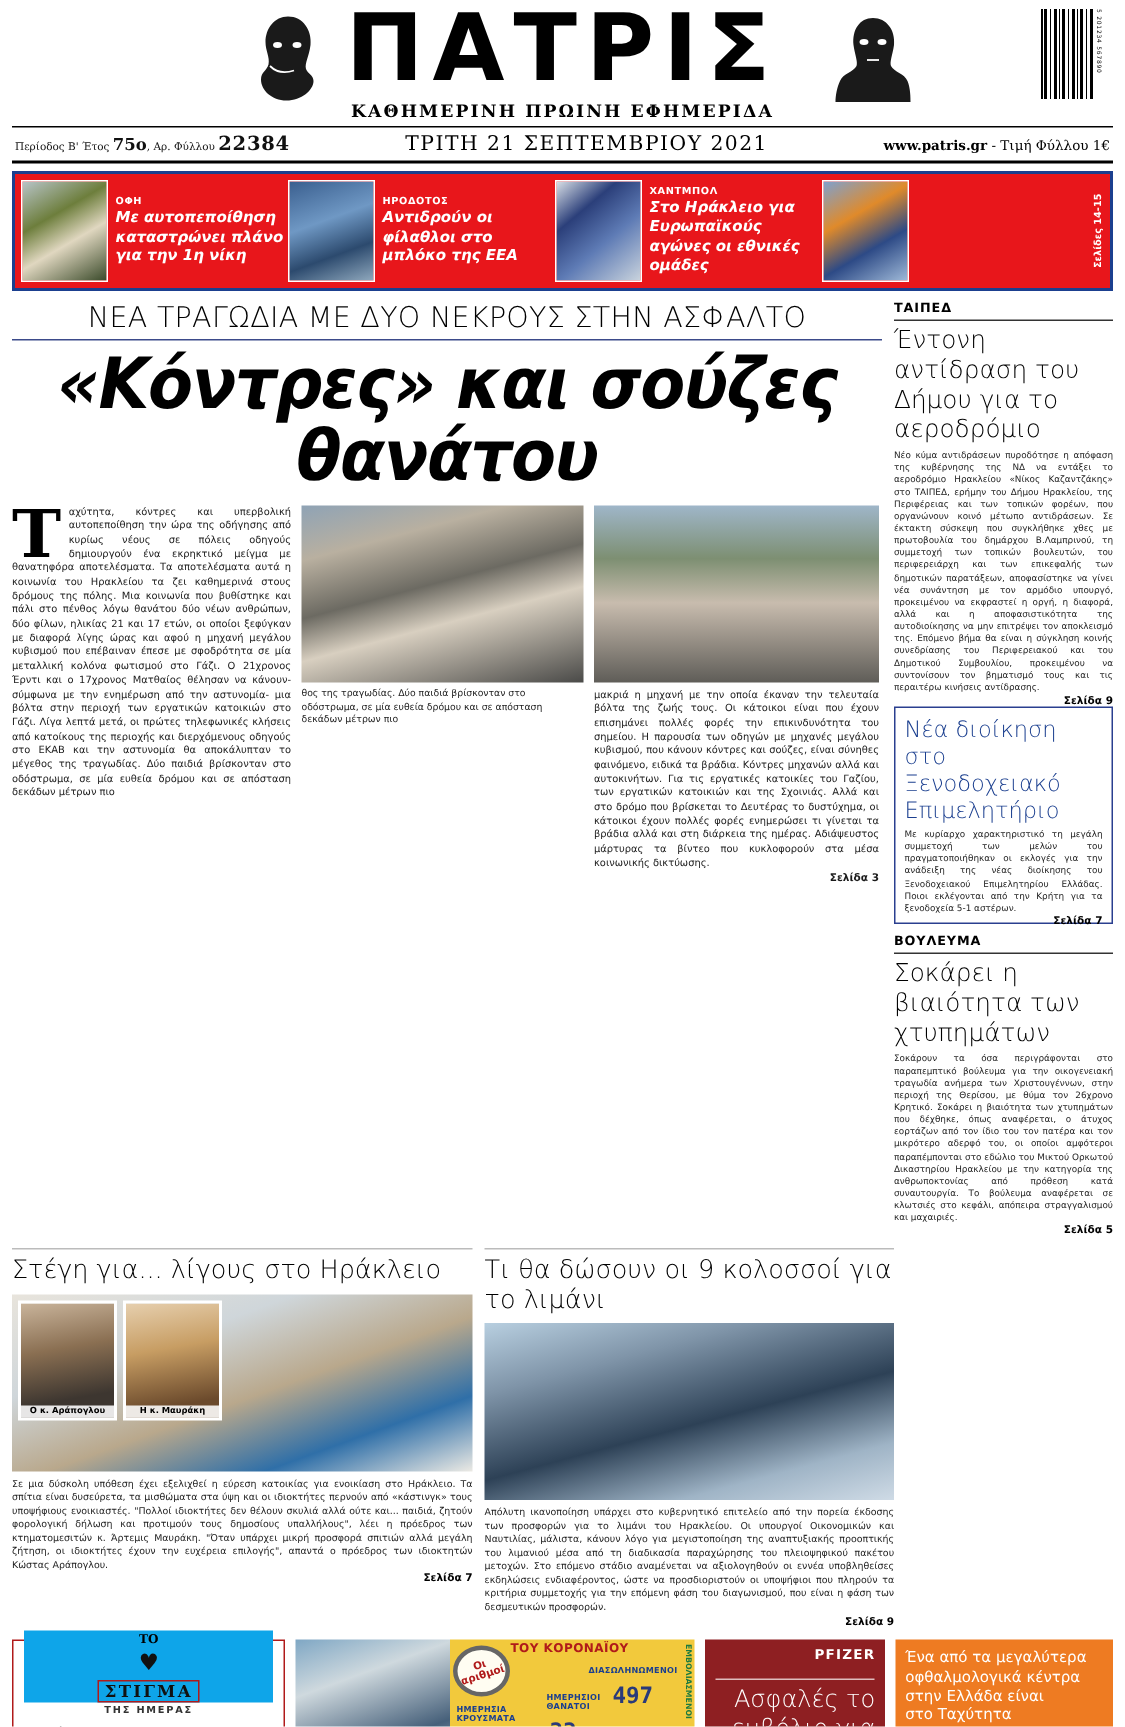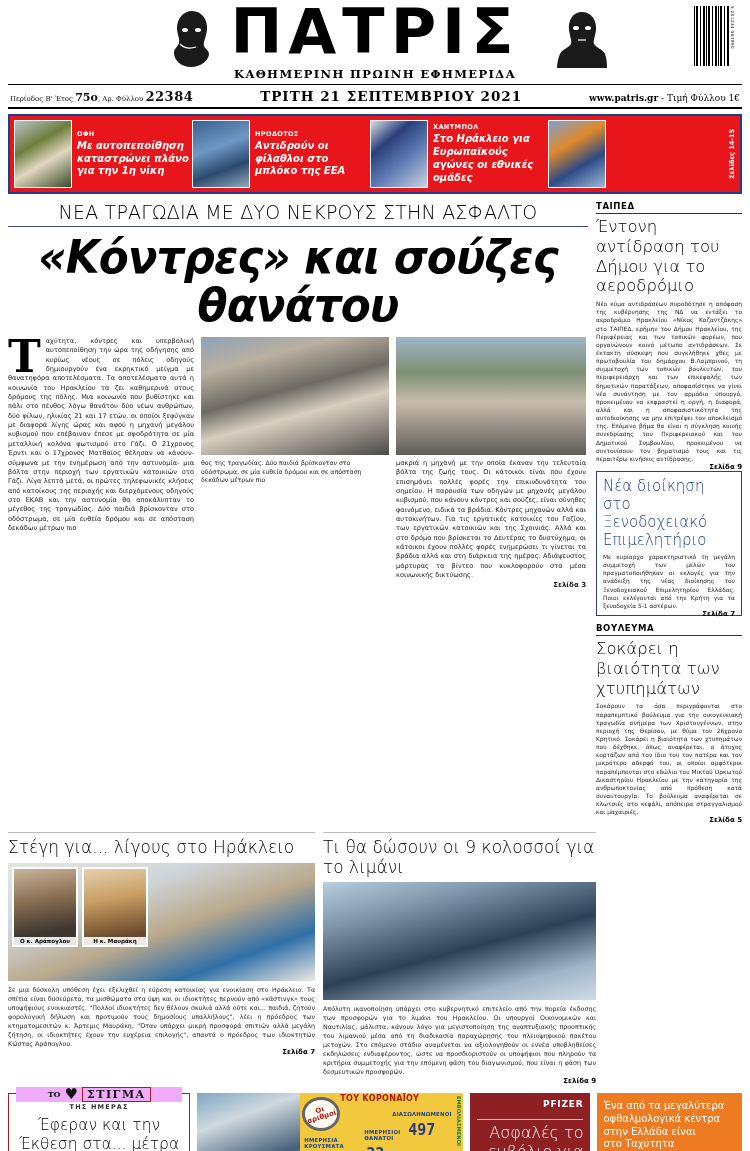--- a/index.html
+++ b/index.html
@@ -36,21 +36,21 @@
 
   .mast-rule { border-top: 1.5px solid #000; margin: 2px 0 0 0; }
   .mast-info {
     display: flex; align-items: baseline; justify-content: space-between;
     font-family: "DejaVu Serif", "Liberation Serif", serif;
     padding: 3px 2px 3px 2px; border-bottom: 2px solid #000;
   }
   .mi-left { font-size: 7px; color:#111; }
   .mi-left b { font-size: 11px; }
   .mi-left .issue { font-size: 13px; font-weight: bold; letter-spacing: 0.5px; }
-  .mi-center { font-size: 13.5px; font-weight: bold; letter-spacing: 1px; }
+  .mi-center { font-size: 13.5px; font-weight: normal; letter-spacing: 1px; }
   .mi-right { font-size: 9px; }
   .mi-right .www { font-weight: bold; }
 
   
   .sports {
     margin-top: 5px; background: #e8161b; border: 2.5px solid #1b3f8f;
     display: flex; align-items: stretch; height: 80px; padding: 4px; gap: 3px;
     position: relative;
   }
   .sp-item { display: flex; align-items: stretch; flex: 1 1 0; gap: 5px; }
@@ -120,21 +120,21 @@
   .inset.woman { background: linear-gradient(170deg,#e6cfae 0%,#c79d63 40%,#6b4a2c 85%); }
   .inset-label { position: absolute; bottom: 0; left: 0; right: 0; background: rgba(255,255,255,0.88);
     font-size: 5.6px; font-weight: bold; text-align: center; padding: 1px 0; color:#000; }
   .r2-body { font-size: 6.3px; line-height: 1.42; text-align: justify; color: #1d1d1d; }
 
   
   .row3 { display: flex; gap: 7px; margin-top: 8px; align-items: flex-start; }
 
   
   .stigma { width: 184px; border: 1.5px solid #b01a1a; padding: 6px 7px 5px 7px; position: relative; }
-  .stigma-top { display: flex; align-items: center; justify-content: center; gap: 4px; margin-top: -13px; background:#f0abfc; }
+  .stigma-top { display: flex; align-items: center; justify-content: center; gap: 4px; margin-top: -13px; background:#0ea5e9;flex-direction:column; }
   .stigma-to { font-size: 8px; font-weight: bold; font-family:"DejaVu Serif",serif; }
   .stigma-heart { color: #111; font-size: 15px; line-height: 1; }
   .stigma-word { border: 1.5px solid #b01a1a; font-size: 11px; font-weight: bold; letter-spacing: 1.5px; padding: 0 4px; color: #111; font-family:"DejaVu Serif",serif; }
   .stigma-day { text-align: center; font-size: 6.5px; font-weight: bold; letter-spacing: 1.2px; margin-top: 1px; color:#333; }
   .stigma-head { font-size: 15.5px; text-align: center; line-height: 1.22; margin: 5px 0 5px 0; font-weight: 300; }
 
   
   .vax { width: 268px; }
   .vax-top { display: flex; gap: 0; height: 92px; }
   .vax-photo { width: 103px; height: 92px; background: linear-gradient(160deg,#7fa7c4 0%,#cfd9de 30%,#46607a 70%,#b9c7d2 100%); }

